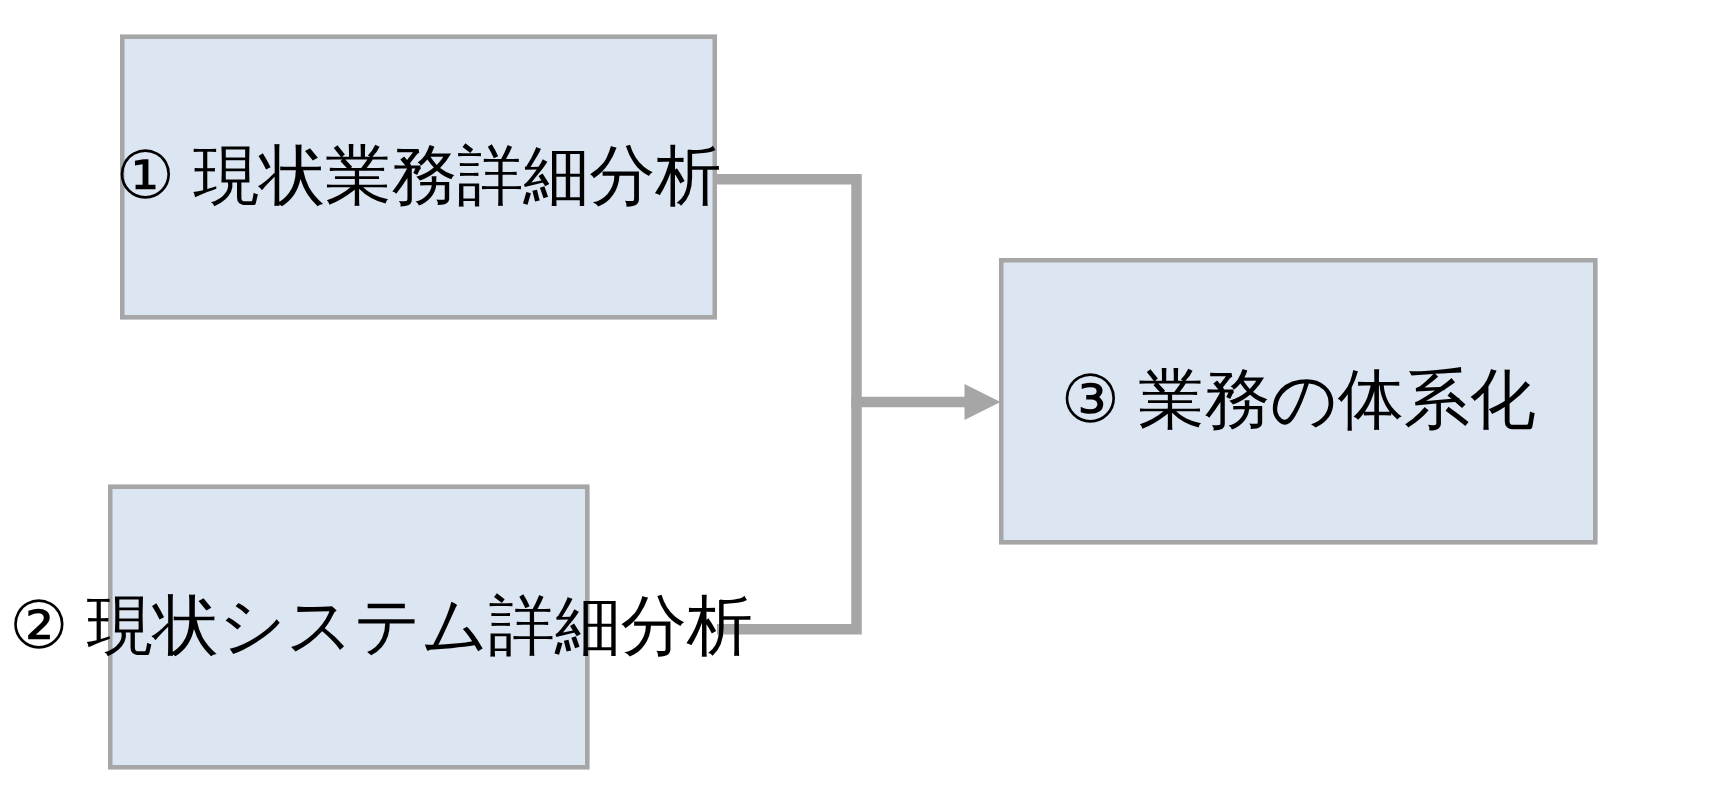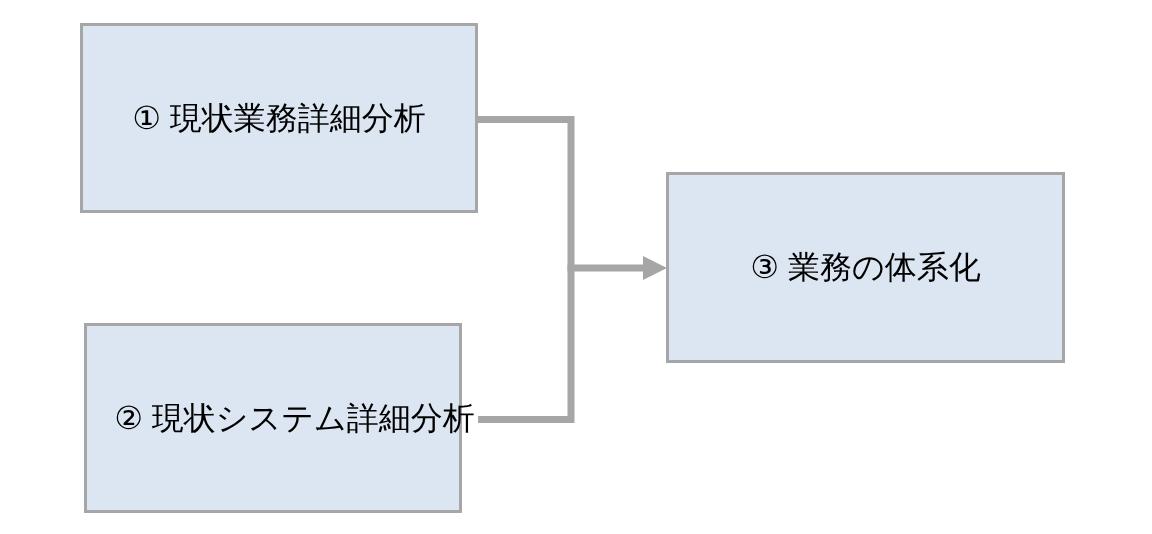--- a/index.html
+++ b/index.html
@@ -22,28 +22,28 @@
     background: var(--bg);
   }
   .flow-box {
     position: absolute;
     background: var(--box-fill);
     border: 3px solid var(--box-border);
     display: flex;
     align-items: center;
     justify-content: center;
     color: var(--text-color);
-    font-size: 32px;
+    font-size: 44px;
     line-height: 1.2;
     letter-spacing: 0px;
     white-space: nowrap;
     text-align: center;
   }
   #box-1 { left: 80px;  top: 23px;  width: 398px; height: 190px; }
-  #box-2 { left: 84px;  top: 323px; width: 378px; height: 190px; padding-left: 43px; }
+  #box-2 { left: 72px;  top: 323px; width: 321px; height: 190px; padding-left: 43px; }
   #box-3 { left: 666px; top: 172px; width: 399px; height: 191px; text-align: center; }
   .connector-layer {
     position: absolute;
     left: 0; top: 0;
     width: 1152px; height: 534px;
     pointer-events: none;
   }
 </style>
 </head>
 <body>

